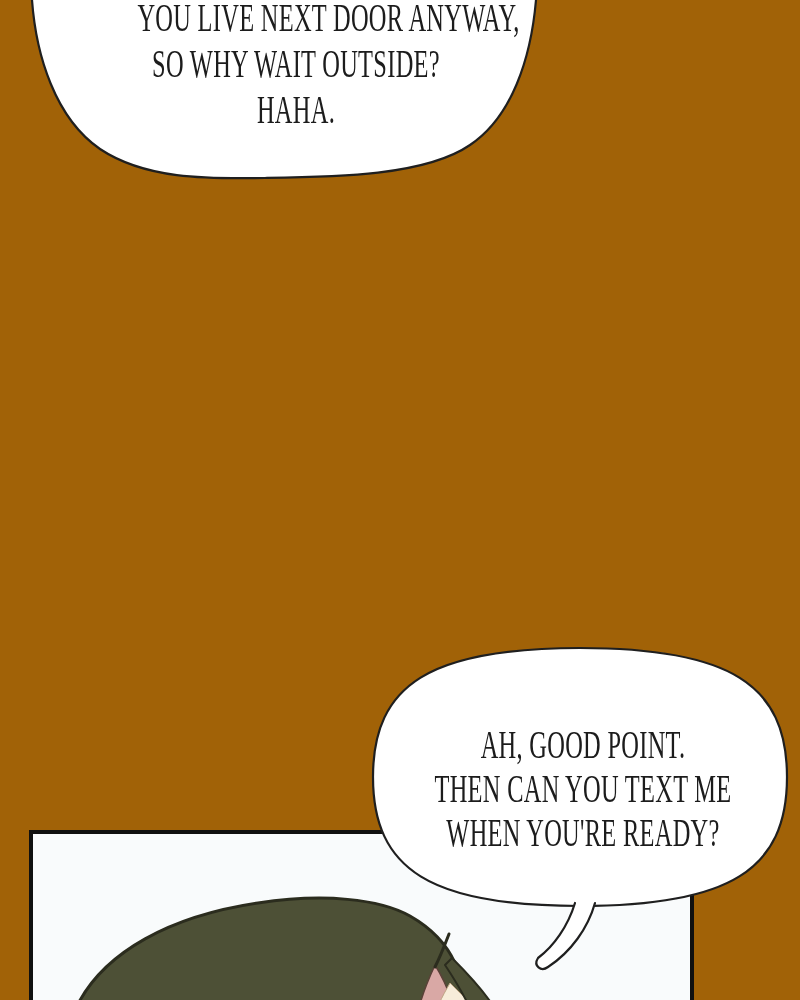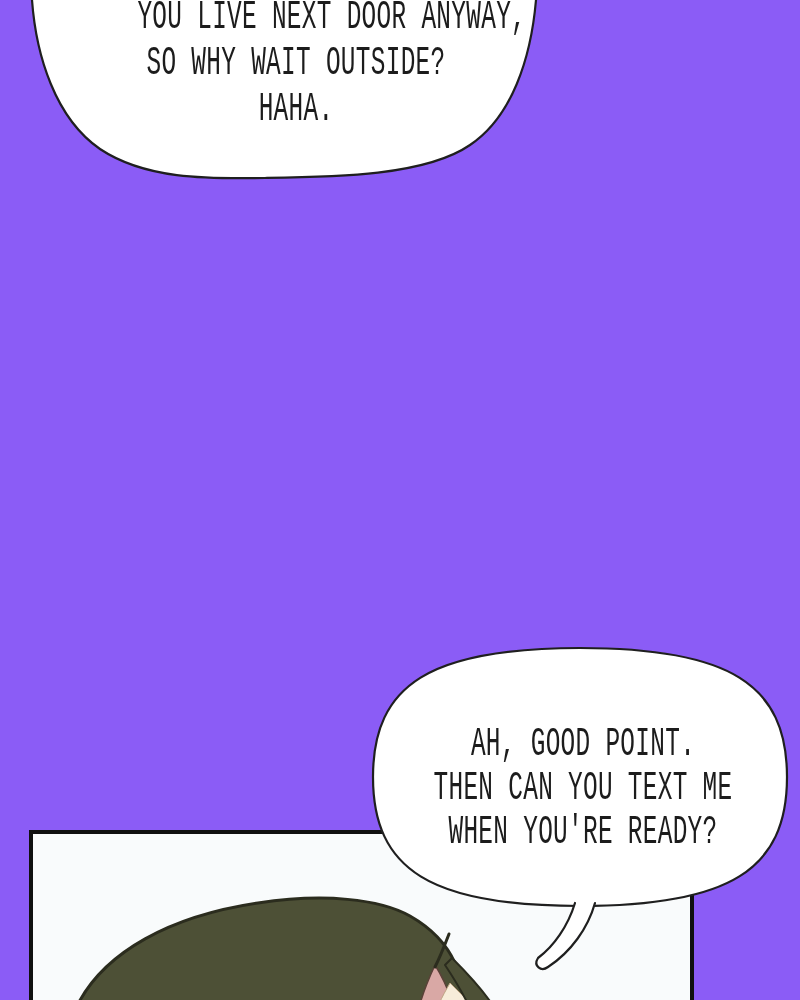--- a/index.html
+++ b/index.html
@@ -1,21 +1,21 @@
 <!DOCTYPE html>
 <html><head>
 <meta charset="utf-8">
 <style>
   html,body{margin:0;padding:0;background:#ffffff;}
   .page{
     position:relative;
     width:800px;height:1000px;
     overflow:hidden;
-    background:#8b5cf6;
-    font-family:Liberation Mono, monospace;
+    background:#a16207;
+    font-family:Liberation Serif, serif;
   }
   
   .panel{
     position:absolute;
     left:29px;top:830px;
     width:665px;height:190px;
     box-sizing:border-box;
     border:4px solid #101010;
     background:#f9fbfc;
   }

